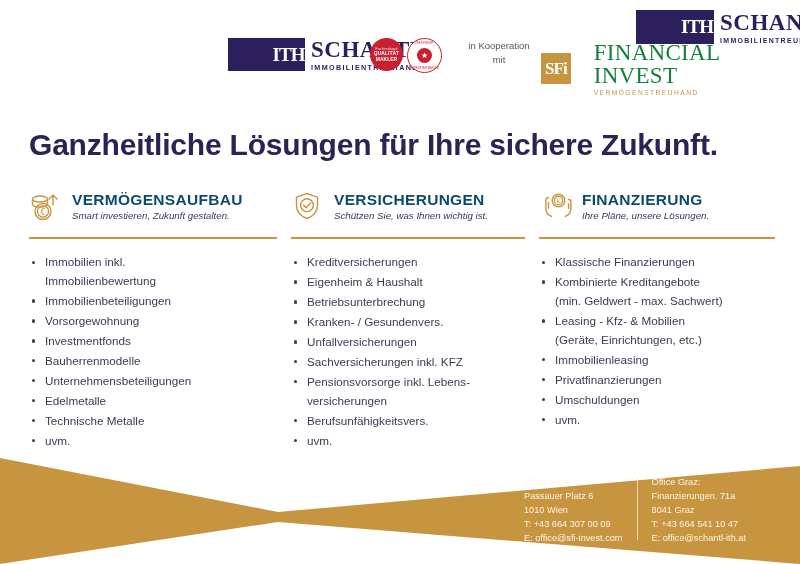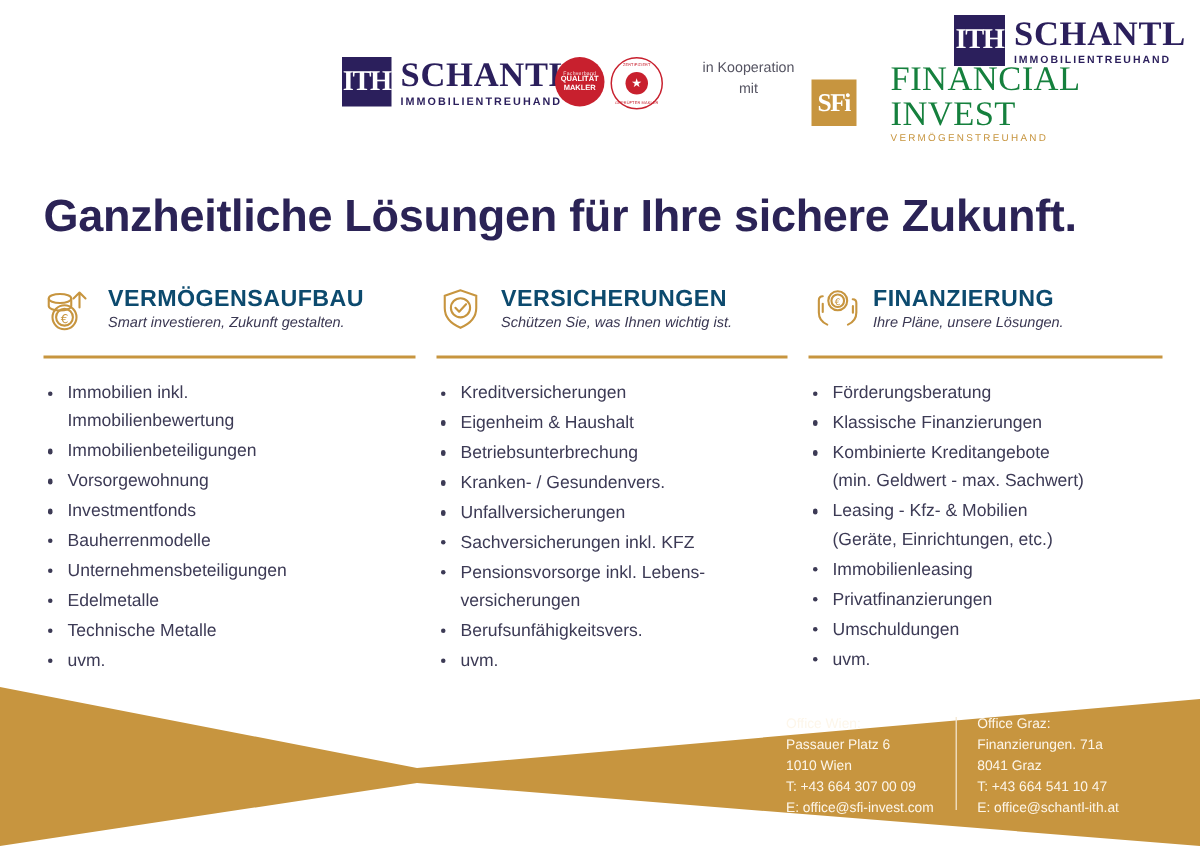--- a/index.html
+++ b/index.html
@@ -7,21 +7,21 @@
        font-family:"Liberation Sans","DejaVu Sans",sans-serif;
        color:#2b2a4a;position:relative;}
 
   .page{position:relative;width:800px;height:564px;background:#fff;overflow:hidden;}
 
   
   .header{position:absolute;left:0;top:0;width:800px;height:100px;}
 
   .logo-ith{display:flex;align-items:center;gap:6px;}
   .ith-mark{background:#2b1f5c;display:flex;align-items:center;justify-content:center;
-            color:#fff;font-weight:700;letter-spacing:-1px;}
+            color:#fff;font-weight:700;letter-spacing:-1px;padding-left:44px;}
   .ith-mark span{font-family:"Liberation Serif",serif;}
   .ith-words{display:flex;flex-direction:column;line-height:1;}
   .ith-name{font-family:"Liberation Serif",serif;font-weight:700;color:#2b1f5c;}
   .ith-sub{color:#2b1f5c;font-weight:700;}
 
   .logo-left{position:absolute;left:228px;top:38px;}
   .logo-left .ith-mark{width:33px;height:33px;font-size:19px;}
   .logo-left .ith-name{font-size:23px;letter-spacing:.5px;}
   .logo-left .ith-sub{font-size:7.2px;letter-spacing:1.35px;margin-top:3px;}
 
@@ -218,21 +218,20 @@
             <path d="M29.6 14v4.5" stroke-linecap="round"></path>
           </svg>
         </div>
         <div class="col-titles">
           <div class="col-title">FINANZIERUNG</div>
           <div class="col-sub">Ihre Pläne, unsere Lösungen.</div>
         </div>
       </div>
       <div class="divider"></div>
       <ul class="items">
-        <li><span>Förderungsberatung</span></li>
         <li><span>Klassische Finanzierungen</span></li>
         <li><span>Kombinierte Kreditangebote</span><span class="cont">(min. Geldwert - max. Sachwert)</span></li>
         <li><span>Leasing - Kfz- &amp; Mobilien</span><span class="cont">(Geräte, Einrichtungen, etc.)</span></li>
         <li><span>Immobilienleasing</span></li>
         <li><span>Privatfinanzierungen</span></li>
         <li><span>Umschuldungen</span></li>
         <li><span>uvm.</span></li>
       </ul>
     </div>
   </div>

